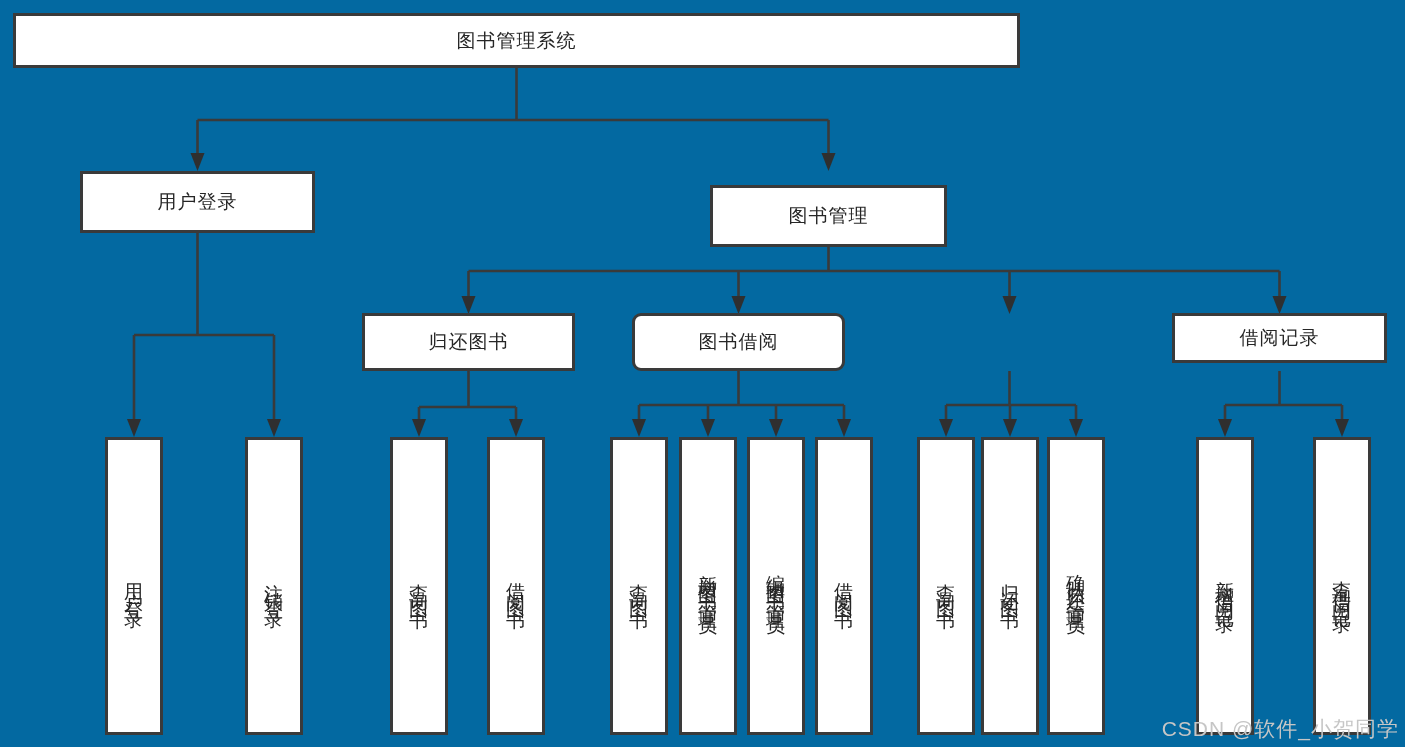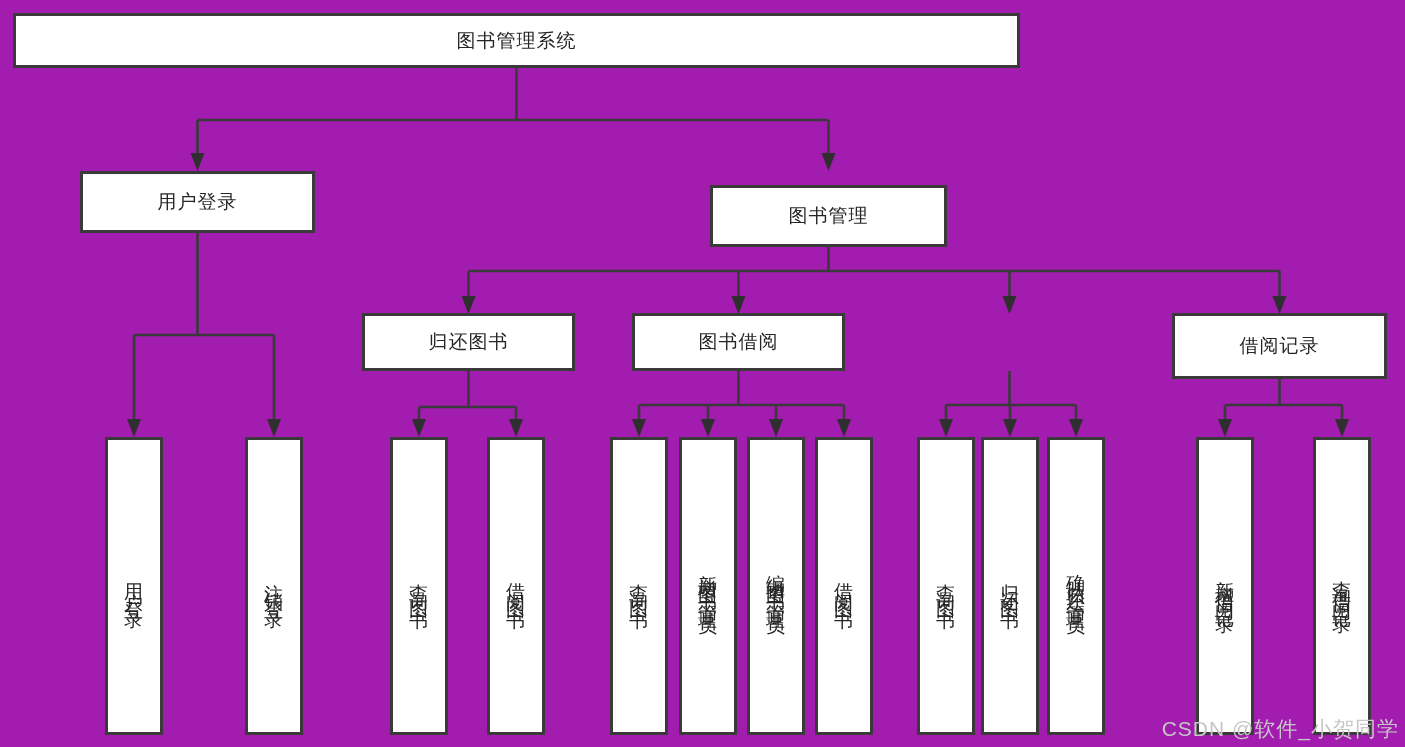--- a/index.html
+++ b/index.html
@@ -4,21 +4,21 @@
 <style>
   * { margin: 0; padding: 0; box-sizing: border-box; }
   html, body {
     font-family: "Liberation Sans", "DejaVu Sans", sans-serif;
     background: #ffffff;
   }
   .stage {
     position: relative;
     width: 1405px;
     height: 747px;
-    background: #a21caf;
+    background: #0369a1;
     overflow: hidden;
     padding-left: 20px;
   }
   .connectors {
     position: absolute;
     left: 0; top: 0;
     width: 1405px; height: 747px;
   }
   .node {
     position: absolute;
@@ -129,24 +129,24 @@
   <div class="node h" style="left:80px;top:171px;width:235px;height:62px;">
     <span>用户登录</span>
   </div>
   <div class="node h" style="left:710px;top:185px;width:237px;height:62px;">
     <span>图书管理</span>
   </div>
 
   <div class="node h" style="left:362px;top:313px;width:213px;height:58px;">
     <span>归还图书</span>
   </div>
-  <div class="node h" style="left:632px;top:313px;width:213px;height:58px;">
+  <div class="node h" style="left:632px;top:313px;width:213px;height:58px;border-radius:9px;">
     <span>图书借阅</span>
   </div>
-  <div class="node h" style="left:1172px;top:313px;width:215px;height:66px;">
+  <div class="node h" style="left:1172px;top:313px;width:215px;height:50px;">
     <span>借阅记录</span>
   </div>
 
   <div class="node v" style="left:105px;top:437px;width:58px;height:298px;">
     <span>用户登录</span>
   </div>
   <div class="node v" style="left:245px;top:437px;width:58px;height:298px;">
     <span>注销登录</span>
   </div>
 

